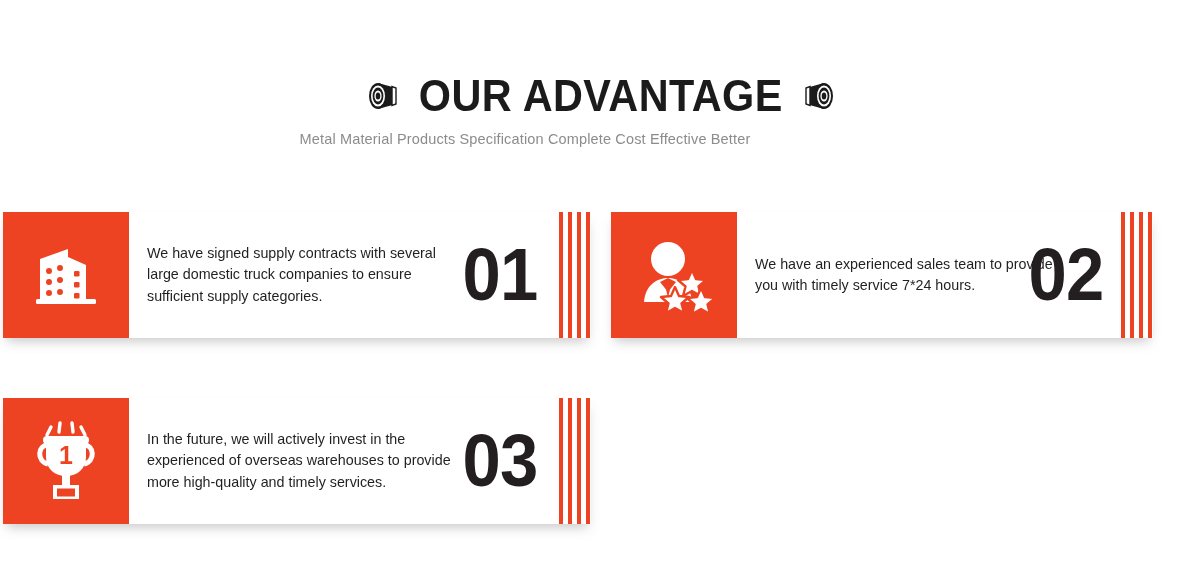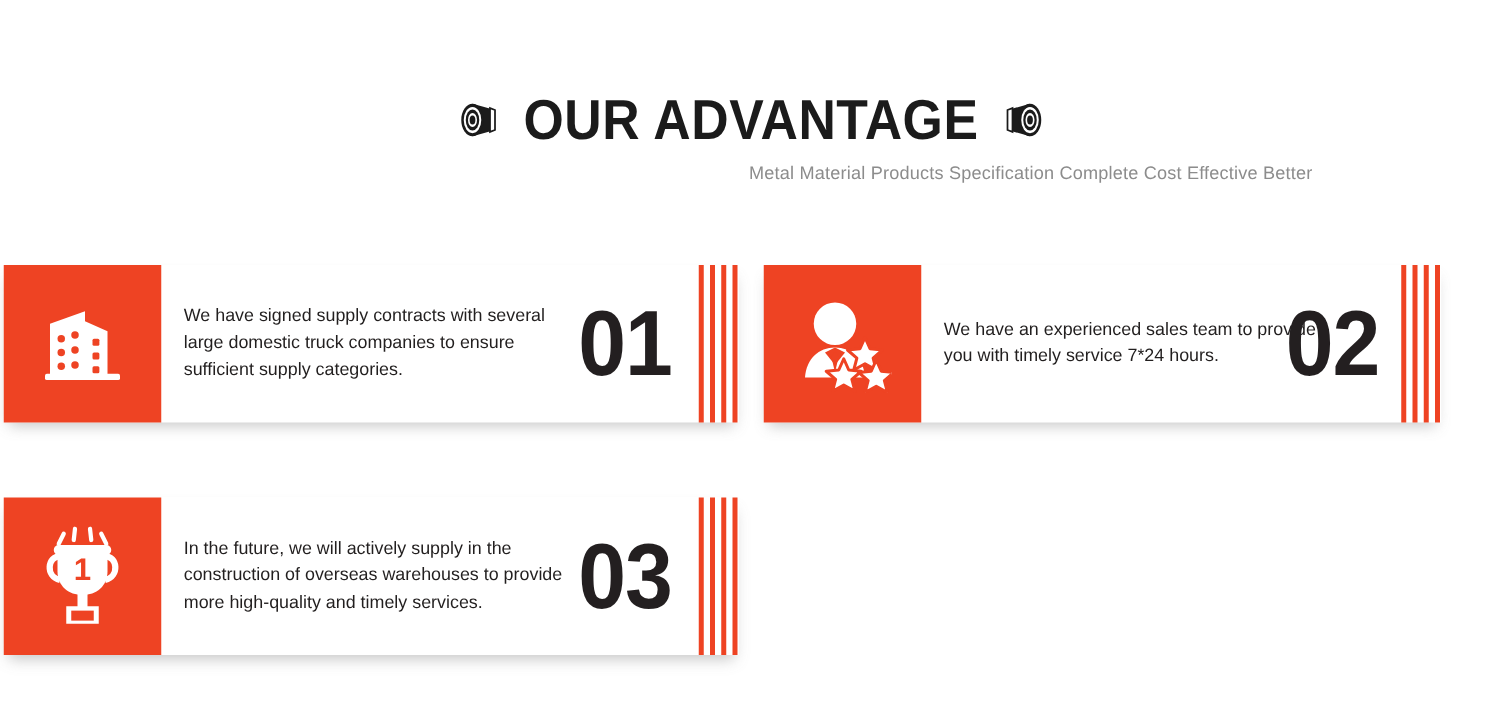--- a/index.html
+++ b/index.html
@@ -49,21 +49,21 @@
     height: 34px;
     display: block;
   }
   .coil-icon.flip { transform: scaleX(-1); }
 
   .subtitle {
     position: absolute;
     left: 0;
     top: 131px;
     width: 1050px;
-    text-align: right;
+    text-align: center;
     font-size: 14.5px;
     color: #8c8c8c;
     letter-spacing: 0.15px;
     white-space: nowrap;
   }
 
   
   .cards {
     position: absolute;
     left: 0;
@@ -268,21 +268,21 @@
           </g>
           <path d="M20 18 L60 18 L60 36 C60 48 51 55 40 55 C29 55 20 48 20 36 Z" fill="#ffffff"></path>
           <rect x="17" y="15" width="46" height="8" rx="4" fill="#ffffff"></rect>
           <rect x="36" y="54" width="8" height="11" fill="#ffffff"></rect>
           <path d="M27 64 L53 64 L53 78 L27 78 Z" fill="#ffffff"></path>
           <rect x="31" y="67.5" width="18" height="8" fill="#ee4323"></rect>
           <text x="40" y="43" font-family="Liberation Sans, sans-serif" font-size="25" font-weight="700" fill="#ee4323" text-anchor="middle">1</text>
         </svg>
       </div>
       <div class="card-body">
-        <div class="card-text">In the future, we will actively supply in the construction of overseas warehouses to provide more high-quality and timely services.</div>
+        <div class="card-text">In the future, we will actively invest in the experienced of overseas warehouses to provide more high-quality and timely services.</div>
         <div class="card-number">03</div>
         <div class="stripes">
           <span class="stripe"></span>
           <span class="stripe"></span>
           <span class="stripe"></span>
           <span class="stripe"></span>
         </div>
       </div>
     </div>
 

